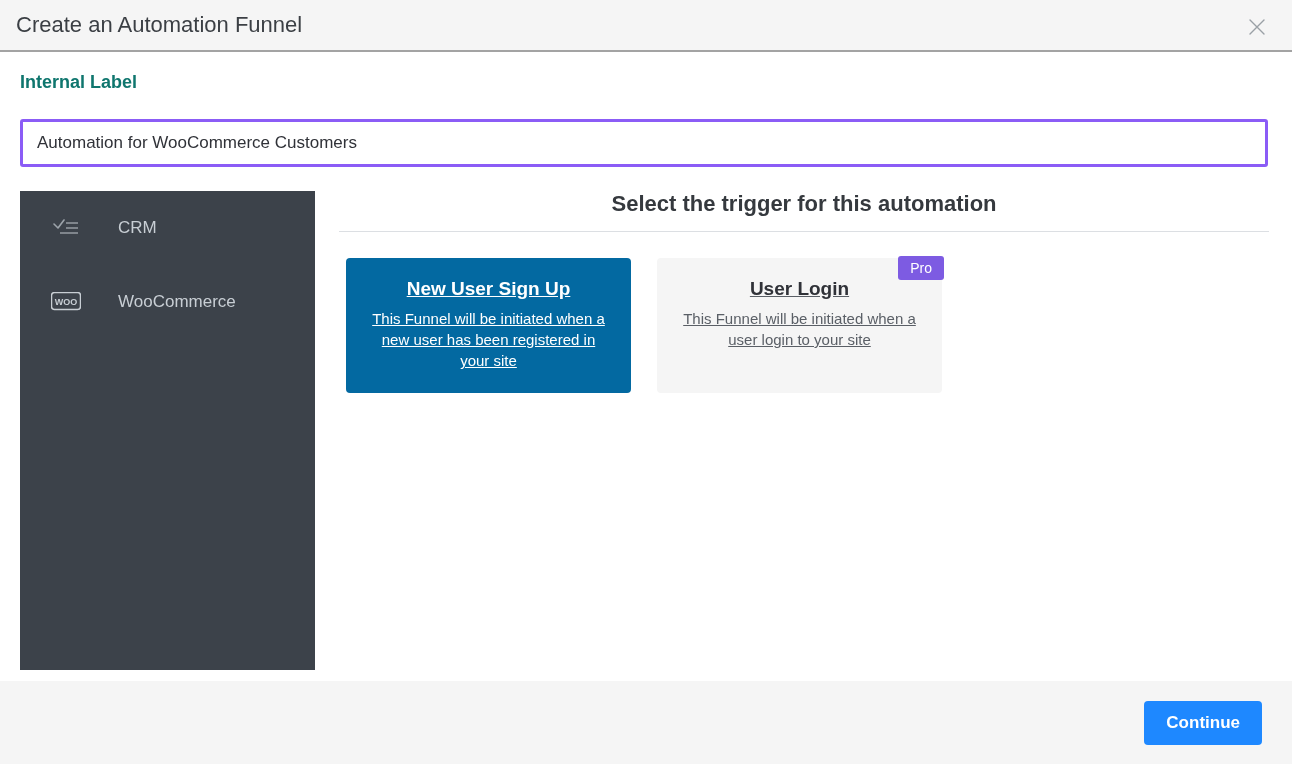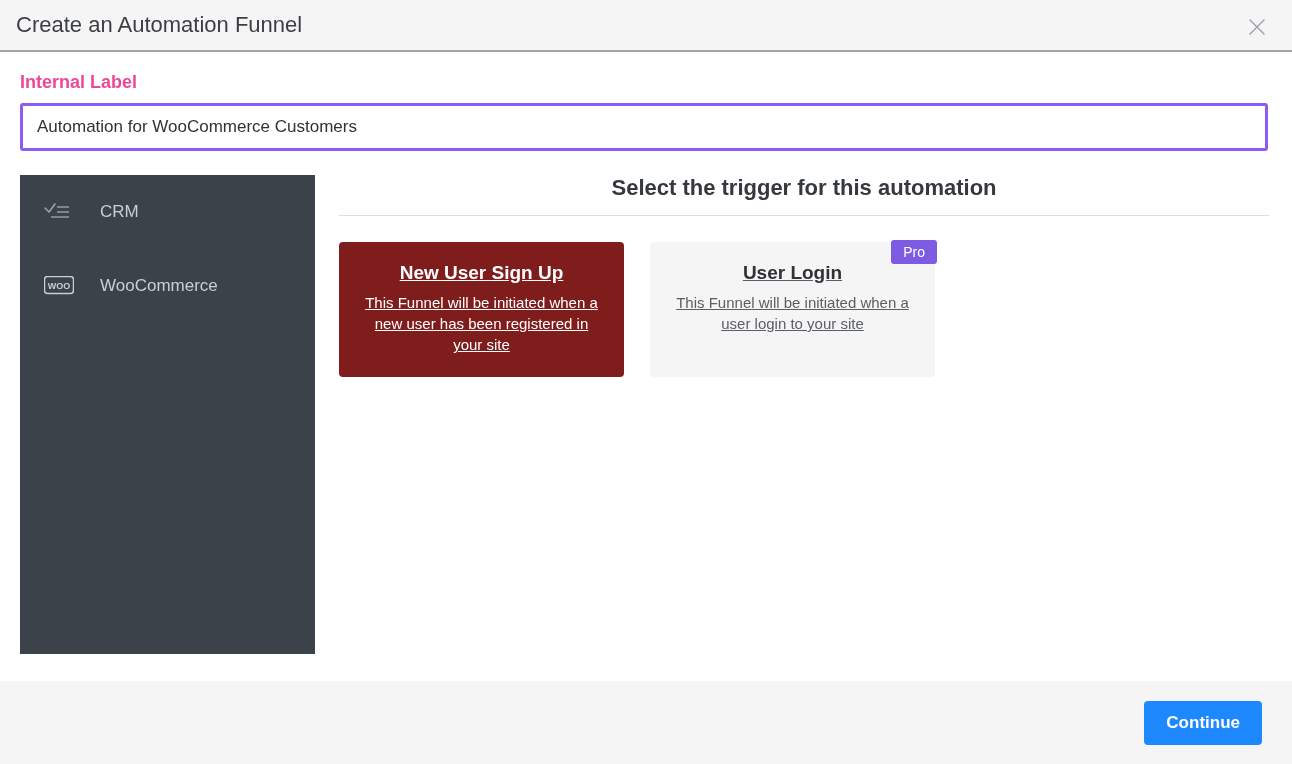--- a/index.html
+++ b/index.html
@@ -37,22 +37,22 @@
   }
 
   
   .form-section {
     padding: 20px 20px 24px 20px;
   }
   .field-label {
     display: block;
     font-size: 18px;
     font-weight: 600;
-    color: #ec4899;
-    margin-bottom: 10px;
+    color: #0f766e;
+    margin-bottom: 26px;
   }
   .text-input {
     width: 1248px;
     height: 48px;
     padding: 0 14px;
     font-size: 17px;
     color: #303238;
     border: 3px solid #8b5cf6;
     border-radius: 3px;
     outline: none;
@@ -70,36 +70,36 @@
     width: 295px;
     height: 479px;
     background: #3c424a;
     display: flex;
     flex-direction: column;
   }
   .sidebar-item {
     height: 74px;
     display: flex;
     align-items: center;
-    gap: 12px;
+    gap: 30px;
     padding: 0 24px;
     color: #c8ced4;
     font-size: 17px;
     cursor: pointer;
   }
   .sidebar-item.active {
     background: #2f343b;
     color: #e9b44b;
   }
   .sidebar-icon {
     width: 44px;
     height: 30px;
     display: flex;
     align-items: center;
-    justify-content: flex-start;
+    justify-content: center;
   }
   .sidebar-icon svg { display: block; }
 
   .content {
     flex: 1;
     padding: 0 0 0 24px;
     max-width: 954px;
   }
   .section-heading {
     font-size: 22px;
@@ -117,22 +117,23 @@
   .card {
     position: relative;
     width: 285px;
     border-radius: 4px;
     padding: 20px 22px 22px 22px;
     text-align: center;
     cursor: pointer;
     text-decoration: underline;
   }
   .card.selected {
-    background: #7f1d1d;
+    background: #0369a1;
     color: #fff;
+    margin-left: 7px;
   }
   .card.pro {
     background: #f5f5f5;
     color: #5a5f66;
   }
   .card-title {
     font-size: 19px;
     font-weight: 600;
     margin-bottom: 8px;
   }

